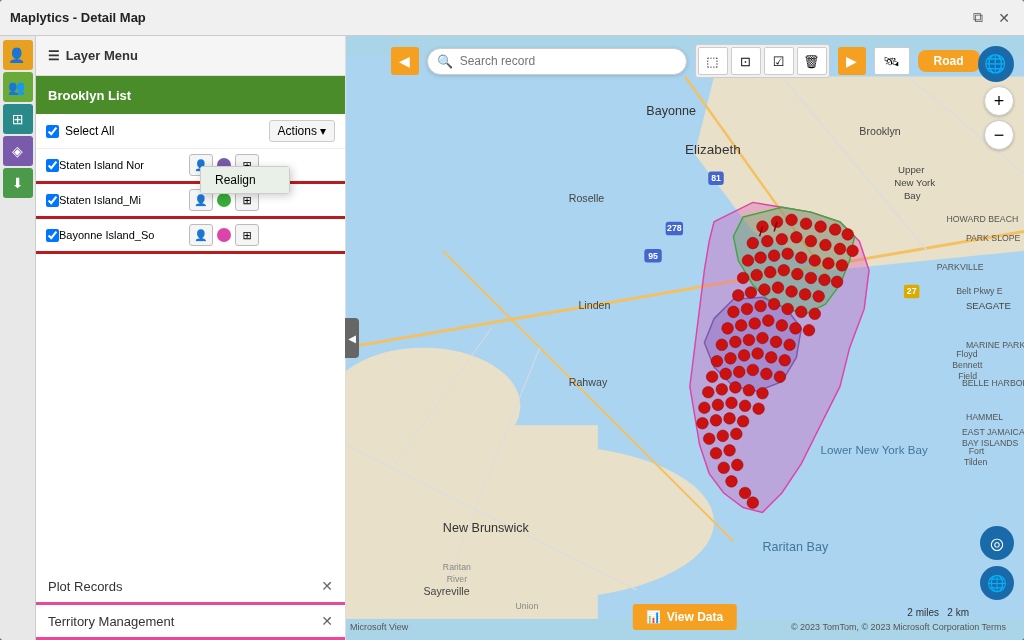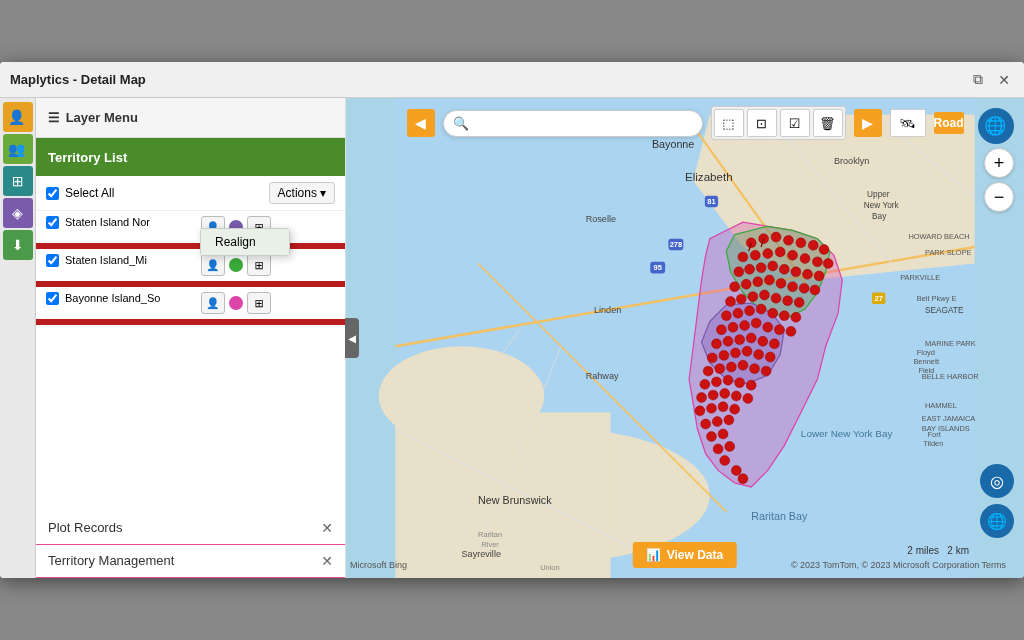--- a/index.html
+++ b/index.html
@@ -1,20 +1,20 @@
 <!DOCTYPE html>
 <html><head>
   <meta charset="utf-8">
   <style>
     * { box-sizing: border-box; margin: 0; padding: 0; }
     body { font-family: 'Segoe UI', Arial, sans-serif; background: #888; display: flex; justify-content: center; align-items: center; min-height: 100vh; }
 
     .window {
       width: 1024px;
-      height: 516px;
+      height: 640px;
       background: #fff;
       border-radius: 4px;
       box-shadow: 0 4px 20px rgba(0,0,0,0.5);
       display: flex;
       flex-direction: column;
       overflow: hidden;
       position: relative;
     }
 
     .title-bar {
@@ -136,24 +136,23 @@
     }
     .dropdown-item {
       padding: 6px 14px;
       font-size: 12px;
       cursor: pointer;
       background: #e8f0e8;
     }
 
     .territory-row {
       display: flex;
-      align-items: flex-start;
+      align-items: center;
       padding: 5px 10px;
-      border-bottom: 6px solid #b91c1c;
-      gap: 6px;
+      border-bottom: 3px solid #b91c1c;
     }
     .territory-row input[type=checkbox] { flex-shrink: 0; }
     .territory-name {
       flex: 1;
       font-size: 11px;
       white-space: nowrap;
       overflow: hidden;
       text-overflow: ellipsis;
       max-width: 130px;
     }
@@ -169,23 +168,23 @@
     }
     .color-dot {
       width: 14px; height: 14px;
       border-radius: 50%;
       display: inline-block;
     }
 
     
     .bottom-section {
       display: flex;
-      align-items: flex-start;
+      align-items: flex-end;
       padding: 8px 12px;
-      border-bottom: 1px solid #ec4899;
+      border-bottom: 3px solid #ec4899;
       font-size: 13px;
       font-weight: 500;
       color: #333;
     }
     .bottom-section .close-x {
       margin-left: auto;
       cursor: pointer;
       font-size: 14px;
       color: #666;
       border: none;
@@ -283,22 +282,22 @@
       cursor: pointer;
       display: flex; align-items: center; justify-content: center;
       color: #fff;
       font-size: 14px;
       pointer-events: all;
     }
 
     .road-btn {
       background: #f5a020;
       border: none;
-      border-radius: 2px;
-      padding: 4px 0;
+      border-radius: 8px;
+      padding: 4px 16px;
       color: #fff;
       font-size: 12px;
       font-weight: 600;
       cursor: pointer;
       pointer-events: all;
     }
 
     
     .zoom-controls {
       position: absolute;
@@ -442,21 +441,21 @@
     </div>
 
     <div class="left-panel">
 
       <div class="layer-menu-header">
         <span>☰</span>
         <span>Layer Menu</span>
       </div>
 
       <div class="territory-list-header">
-        <span>Territory List</span>
+        <span>Brooklyn List</span>
       </div>
 
       <div class="select-all-row">
         <input type="checkbox" checked="" style="">
         <label>Select All</label>
         <button class="actions-btn">
           <span>Actions</span>
           <span>▾</span>
         </button>
       </div>
@@ -697,20 +696,21 @@
           <circle cx="412" cy="450" r="6"></circle>
           <circle cx="420" cy="460" r="6"></circle>
         </g>
       </svg>
 
       <div class="map-toolbar">
         <button class="nav-arrow-btn">◀</button>
 
         <div class="search-bar">
           <span style="color:#888;font-size:13px;">🔍</span>
+          <input type="text" placeholder="Search record" style="">
         </div>
 
         <div class="map-btn-group">
           <button class="map-btn" title="Select">⬚</button>
           <button class="map-btn" title="Lasso">⊡</button>
           <button class="map-btn" title="Check">☑</button>
           <button class="map-btn" title="Delete">🗑</button>
         </div>
 
         <button class="nav-arrow-btn">▶</button>
@@ -733,17 +733,17 @@
         <span>View Data</span>
       </button>
 
       <div class="scale-bar">
         <span>2 miles</span> &nbsp;
         <span>2 km</span>
       </div>
 
       <div class="copyright">© 2023 TomTom, © 2023 Microsoft Corporation  Terms</div>
 
-      <div class="bing-logo">Microsoft Bing</div>
+      <div class="bing-logo">Microsoft View</div>
 
     </div>
   </div>
 </div>
 
 </body></html>

